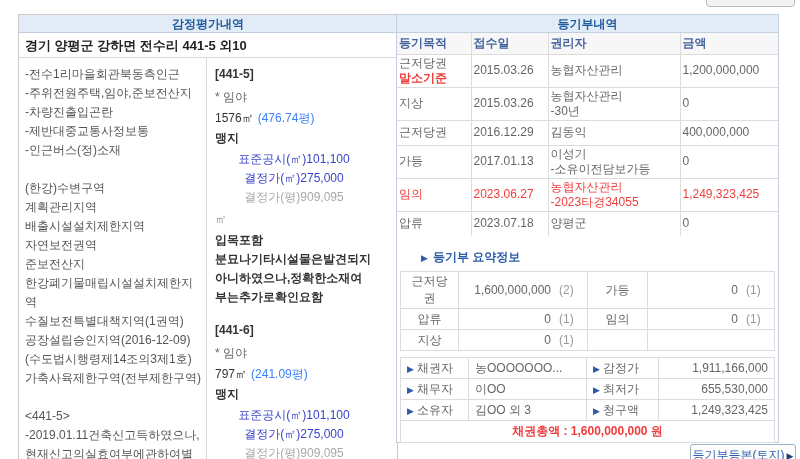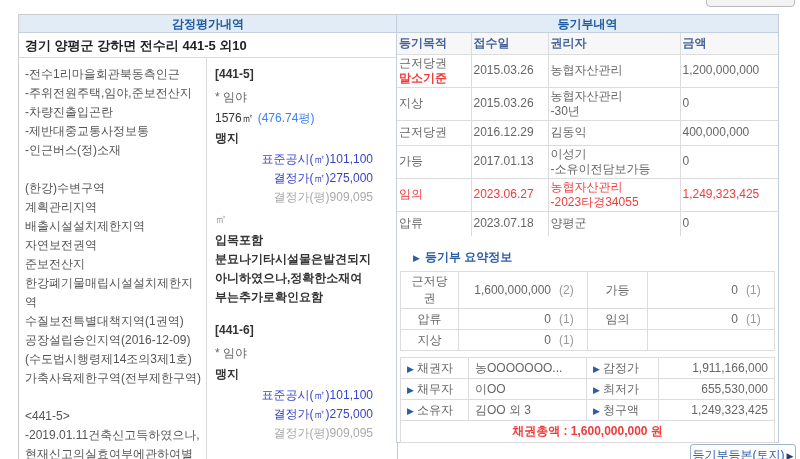--- a/index.html
+++ b/index.html
@@ -21,41 +21,41 @@
   .notes-col { width:188px; border-right:1px solid #d9d9d9; padding:7px 4px 0 6px; color:#555;
     line-height:19px; }
   .notes-group { margin-bottom:19px; }
   .details-col { flex:1; padding:7px 24px 0 8px; line-height:19px; }
 
   .lot-id { color:#333; font-weight:bold; margin:0 0 4px 0; }
   .lot-type { color:#666; margin-bottom:2px; }
   .lot-area { color:#333; margin-bottom:1px; }
   .lot-area .pyeong { color:#3b82f6; margin-left:4px; }
   .lot-access { color:#333; font-weight:bold; margin-bottom:2px; }
-  .price-row { display:flex; justify-content:flex-end; height:19px; }
+  .price-row { display:flex; justify-content:center; height:19px; }
   .price-row .pl, .price-row .pv { color:#3a43c8; }
   .price-row.muted .pl, .price-row.muted .pv { color:#a9a9a9; }
   .unit-line { color:#9a9a9a; margin:3px 0 2px; }
   .lot-extra { color:#333; font-weight:bold; }
   .lot-block2 { margin-top:14px; }
 
   table { border-collapse:collapse; width:100%; table-layout:fixed; }
   .reg-table td, .reg-table th { border:1px solid #dcdcdc; text-align:left; vertical-align:middle;
     font-weight:normal; color:#666; line-height:15px; padding:1px 2px; overflow:hidden; }
   .reg-table { border-style:hidden; }
   .reg-table th { background:#f7f7f7; color:#44639c; font-weight:bold; height:21px; }
   .reg-table td.h2 { height:32px; }
   .reg-table td.h1 { height:25px; }
   .sub { display:block; }
   .sub:empty { display:none; }
   .red-bold { color:#f03b3b; font-weight:bold; }
   .blue { color:#4242f0; }
   tr.row-red td { color:#f03b3b; }
 
-  .summary-title { margin:13px 0 5px 16px; color:#2a5ca8; font-weight:bold; font-size:12px; }
+  .summary-title { margin:13px 0 5px 24px; color:#2a5ca8; font-weight:bold; font-size:12px; }
   .summary-title .tri { color:#2a5ca8; font-size:9px; margin-right:5px; }
 
   .inner-table { width:375px; margin:0 auto; }
   .inner-table td { border:1px solid #dcdcdc; height:21px; color:#666; padding:1px 6px;
     overflow:hidden; vertical-align:middle; }
   .inner-table { border-style:hidden; border:1px solid #dcdcdc; }
   .lbl { text-align:center; }
   .val { text-align:right; }
   .cnt { color:#999; margin-left:8px; display:inline-block; width:22px; text-align:left; }
   .party-table { margin-top:6px; }
@@ -131,20 +131,23 @@
           <span class="pl">결정가(평)</span>
           <span class="pv">909,095</span>
         </div>
         <div class="unit-line">㎡</div>
         <div class="lot-extra">입목포함</div>
         <div class="lot-extra">분묘나기타시설물은발견되지아니하였으나,정확한소재여부는추가로확인요함</div>
 
         <div class="lot-block2">
           <div class="lot-id">[441-6]</div>
           <div class="lot-type">* 임야</div>
+          <div class="lot-area">
+            <span>797㎡</span><span class="pyeong">(241.09평)</span>
+          </div>
           <div class="lot-access">맹지</div>
           <div class="price-row">
             <span class="pl">표준공시(㎡)</span>
             <span class="pv">101,100</span>
           </div>
           <div class="price-row">
             <span class="pl">결정가(㎡)</span>
             <span class="pv">275,000</span>
           </div>
           <div class="price-row muted">

